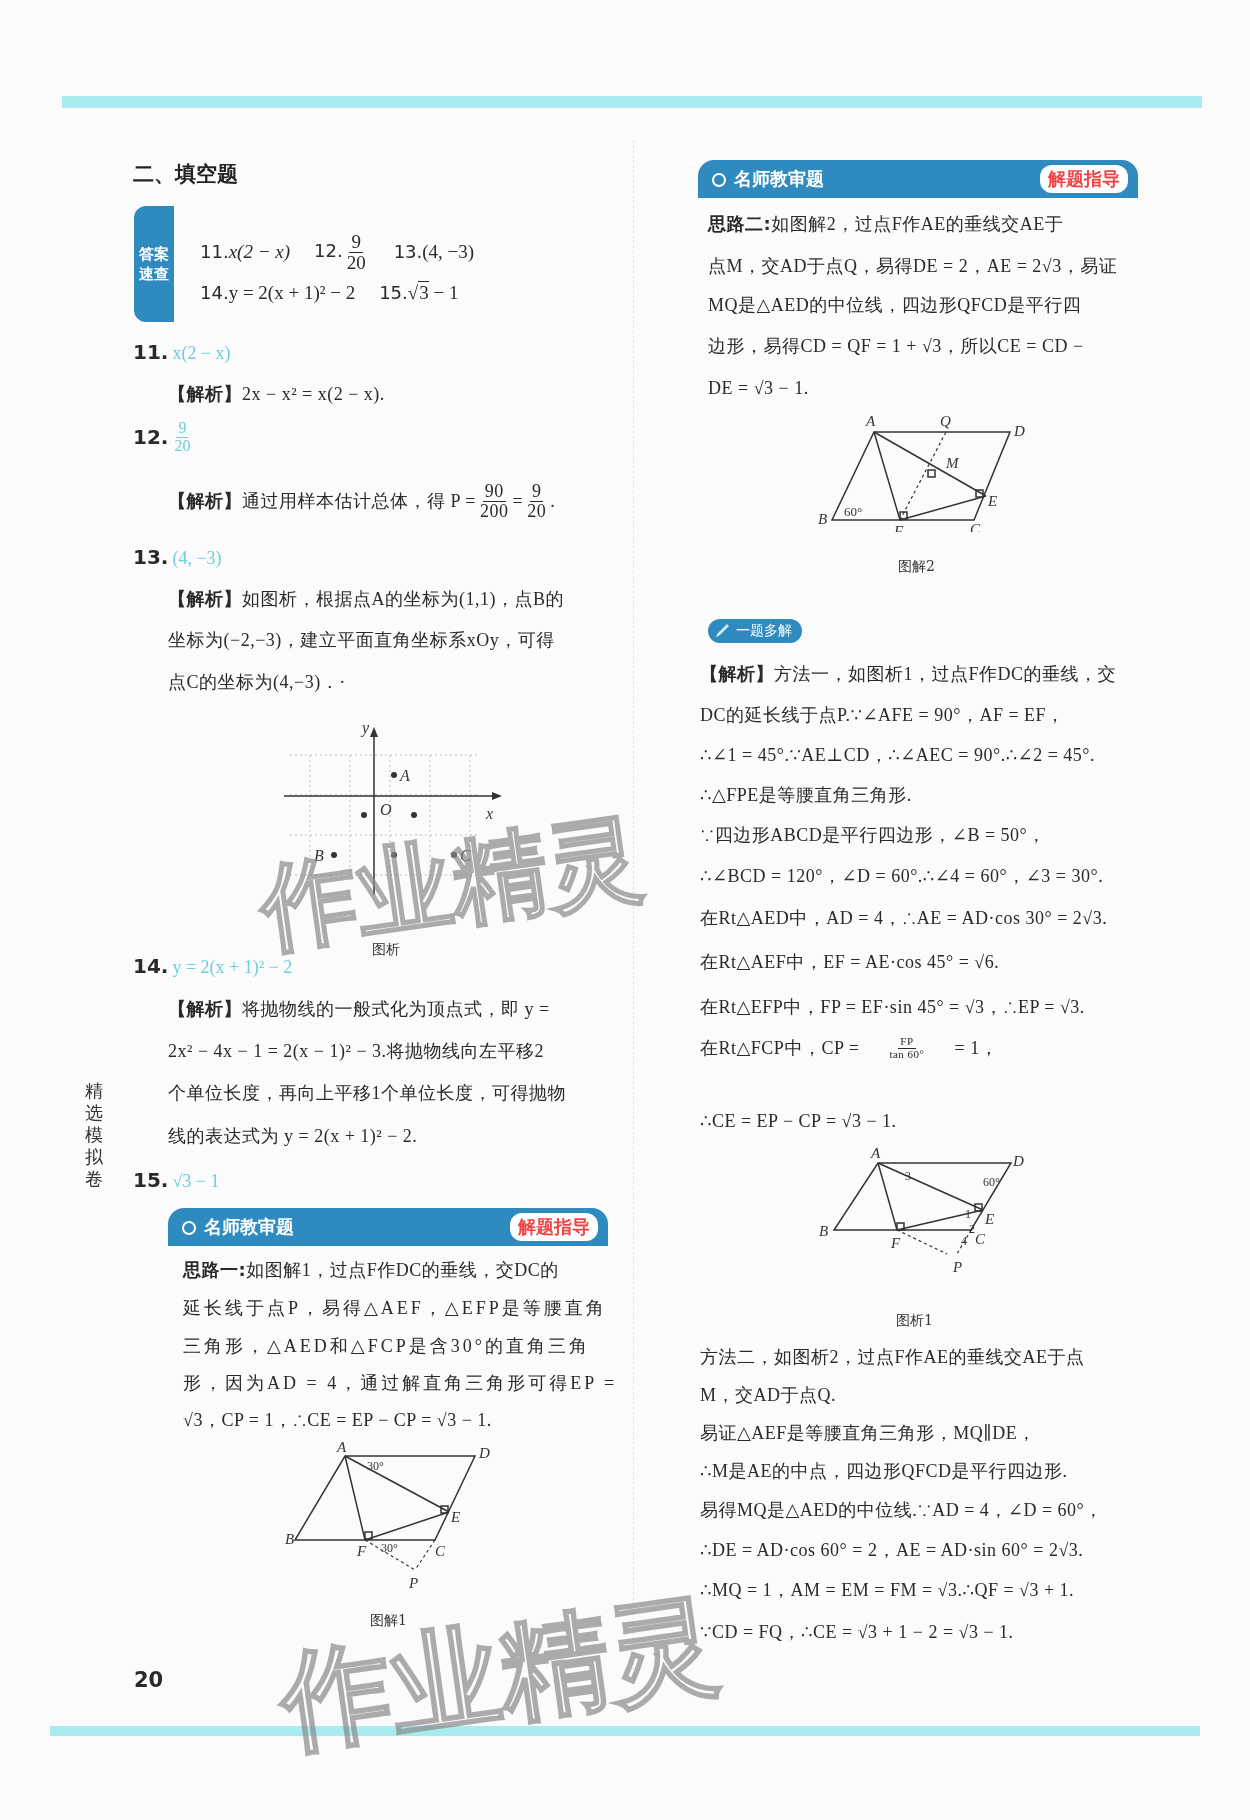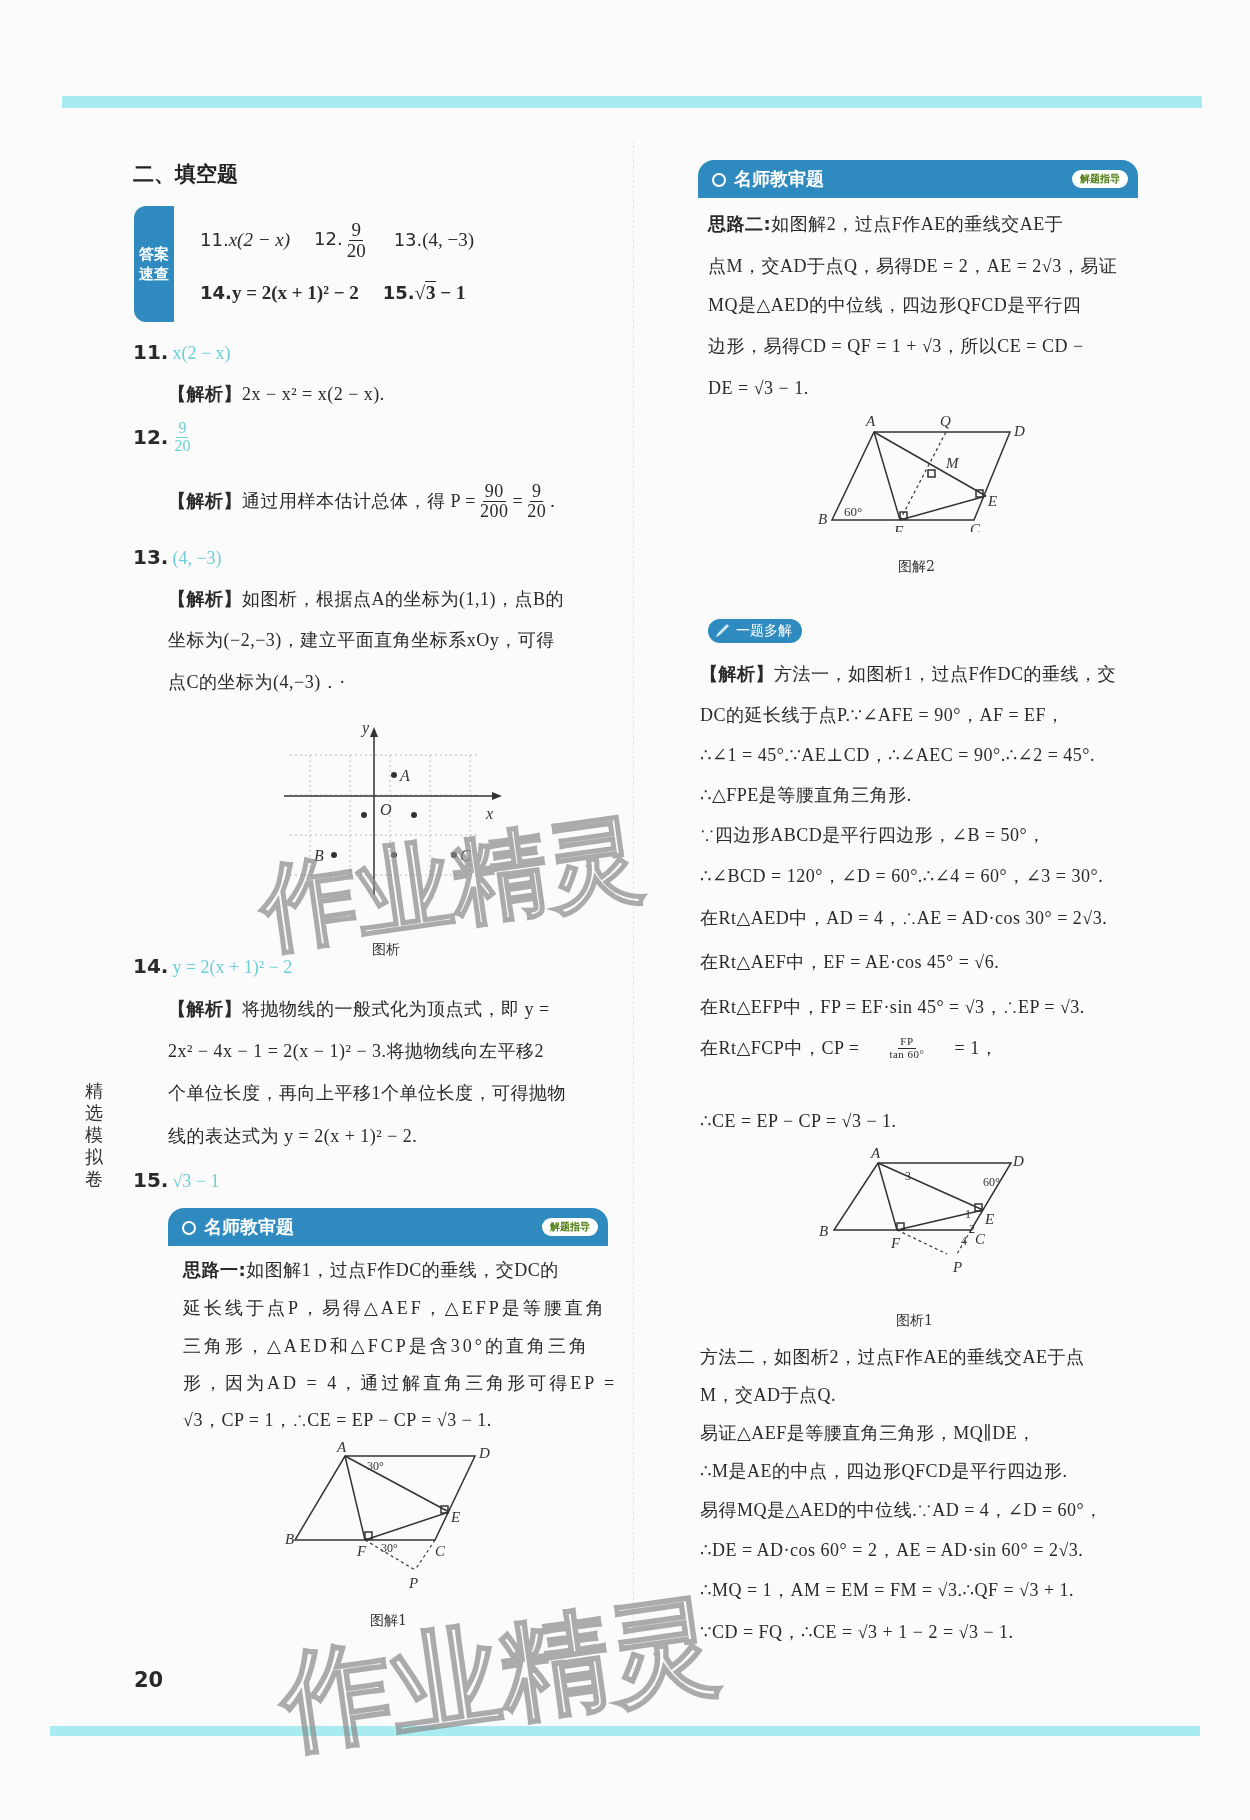--- a/index.html
+++ b/index.html
@@ -21,21 +21,21 @@
 
   .qnum { position: absolute; left: 133px; font-family: "DejaVu Sans", sans-serif; font-weight: bold; font-size: 20px; color: #2a2a2a; }
   .ans { color: #6ccfd8; font-family: "Liberation Serif", serif; font-weight: normal; font-size: 18px; margin-left: 4px; }
   .line { position: absolute; font-size: 18px; white-space: nowrap; letter-spacing: 0.5px; font-family: "Liberation Serif", "DejaVu Serif", serif; }
   .tag { font-family: "DejaVu Sans", sans-serif; font-weight: bold; }
 
   .figure { position: absolute; }
   .caption { position: absolute; font-size: 14px; color: #333; }
 
   .mentor { position: absolute; height: 38px; background: #2f8bbf; border-radius: 16px 16px 0 0; color: #fff; display: flex; align-items: center; justify-content: space-between; padding: 0 10px 0 14px; font-family: "DejaVu Sans", sans-serif; font-weight: bold; font-size: 18px; }
-  .mentor .pill { background: #fff; color: #4d7c0f; border-radius: 12px; font-size: 10px; padding: 2px 8px; }
+  .mentor .pill { background: #fff; color: #ef4444; border-radius: 12px; font-size: 18px; padding: 2px 8px; }
   .mentor .bulb { display: inline-block; width: 14px; height: 14px; border: 2px solid #fff; border-radius: 50%; margin-right: 8px; vertical-align: -2px; }
   .think { font-family: "DejaVu Sans", sans-serif; font-weight: bold; }
 
   .multi-badge { position: absolute; left: 708px; top: 619px; height: 24px; padding: 0 10px 0 28px; background: #2f8bbf; color: #fff; border-radius: 12px; font-family: "DejaVu Sans", sans-serif; font-size: 14px; display: flex; align-items: center; }
   .multi-badge .pencil { position: absolute; left: 4px; top: 2px; width: 20px; height: 20px; }
 
   .side-label { position: absolute; left: 84px; top: 1080px; width: 20px; font-family: "DejaVu Sans", sans-serif; font-size: 18px; line-height: 22px; color: #333; text-align: center; }
   .page-num { position: absolute; left: 134px; top: 1668px; font-family: "DejaVu Sans", sans-serif; font-weight: bold; font-size: 21px; }
   .watermark { position: absolute; font-family: "DejaVu Sans", sans-serif; font-weight: bold; color: transparent; -webkit-text-stroke: 2px #8a8a8a; opacity: 0.7; white-space: nowrap; }
 </style>
@@ -44,29 +44,29 @@
 
 <div class="band-top"></div>
 <div class="col-divider"></div>
 
 <div class="sec-title">二、填空题</div>
 
 <div class="quick">
   <span>答案</span>
   <span>速查</span>
 </div>
-<div class="quick-row" style="top:220px;">
+<div class="quick-row" style="top:232px;">
   <span><span class="num">11.</span><i>x(2 − x)</i></span>
   <span><span class="num">12.</span><span class="frac">
         <span class="n">9</span>
         <span class="d">20</span>
       </span></span>
   <span><span class="num">13.</span><span>(4, −3)</span></span>
 </div>
-<div class="quick-row" style="top:282px;font-weight:bold;">
+<div class="quick-row" style="top:282px;">
   <span><span class="num">14.</span><span>y = 2(x + 1)² − 2</span></span>
   <span><span class="num">15.</span><span>√</span><span class="sqrt">3</span><span> − 1</span></span>
 </div>
 
 <div class="qnum" style="top:340px;"><span>11.</span><span class="ans">x(2 − x)</span></div>
 <div class="line" style="left:168px; top:382px;"><span class="tag">【解析】</span><span>2x − x² = x(2 − x).</span></div>
 
 <div class="qnum" style="top:420px; display:flex; align-items:center;">
     <span>12.</span>
     <span class="ans frac" style="font-size:16px;">

